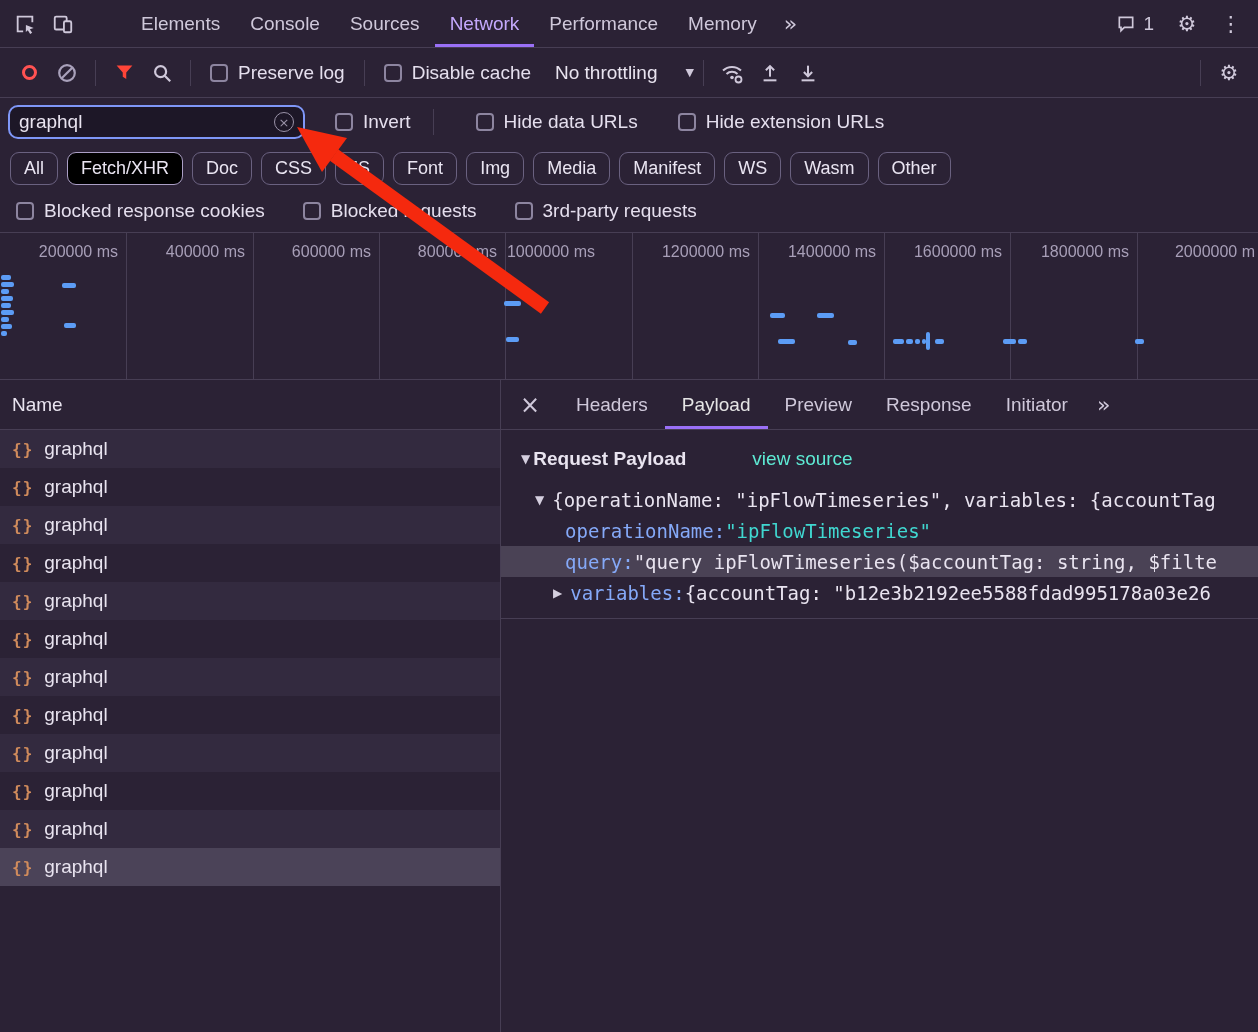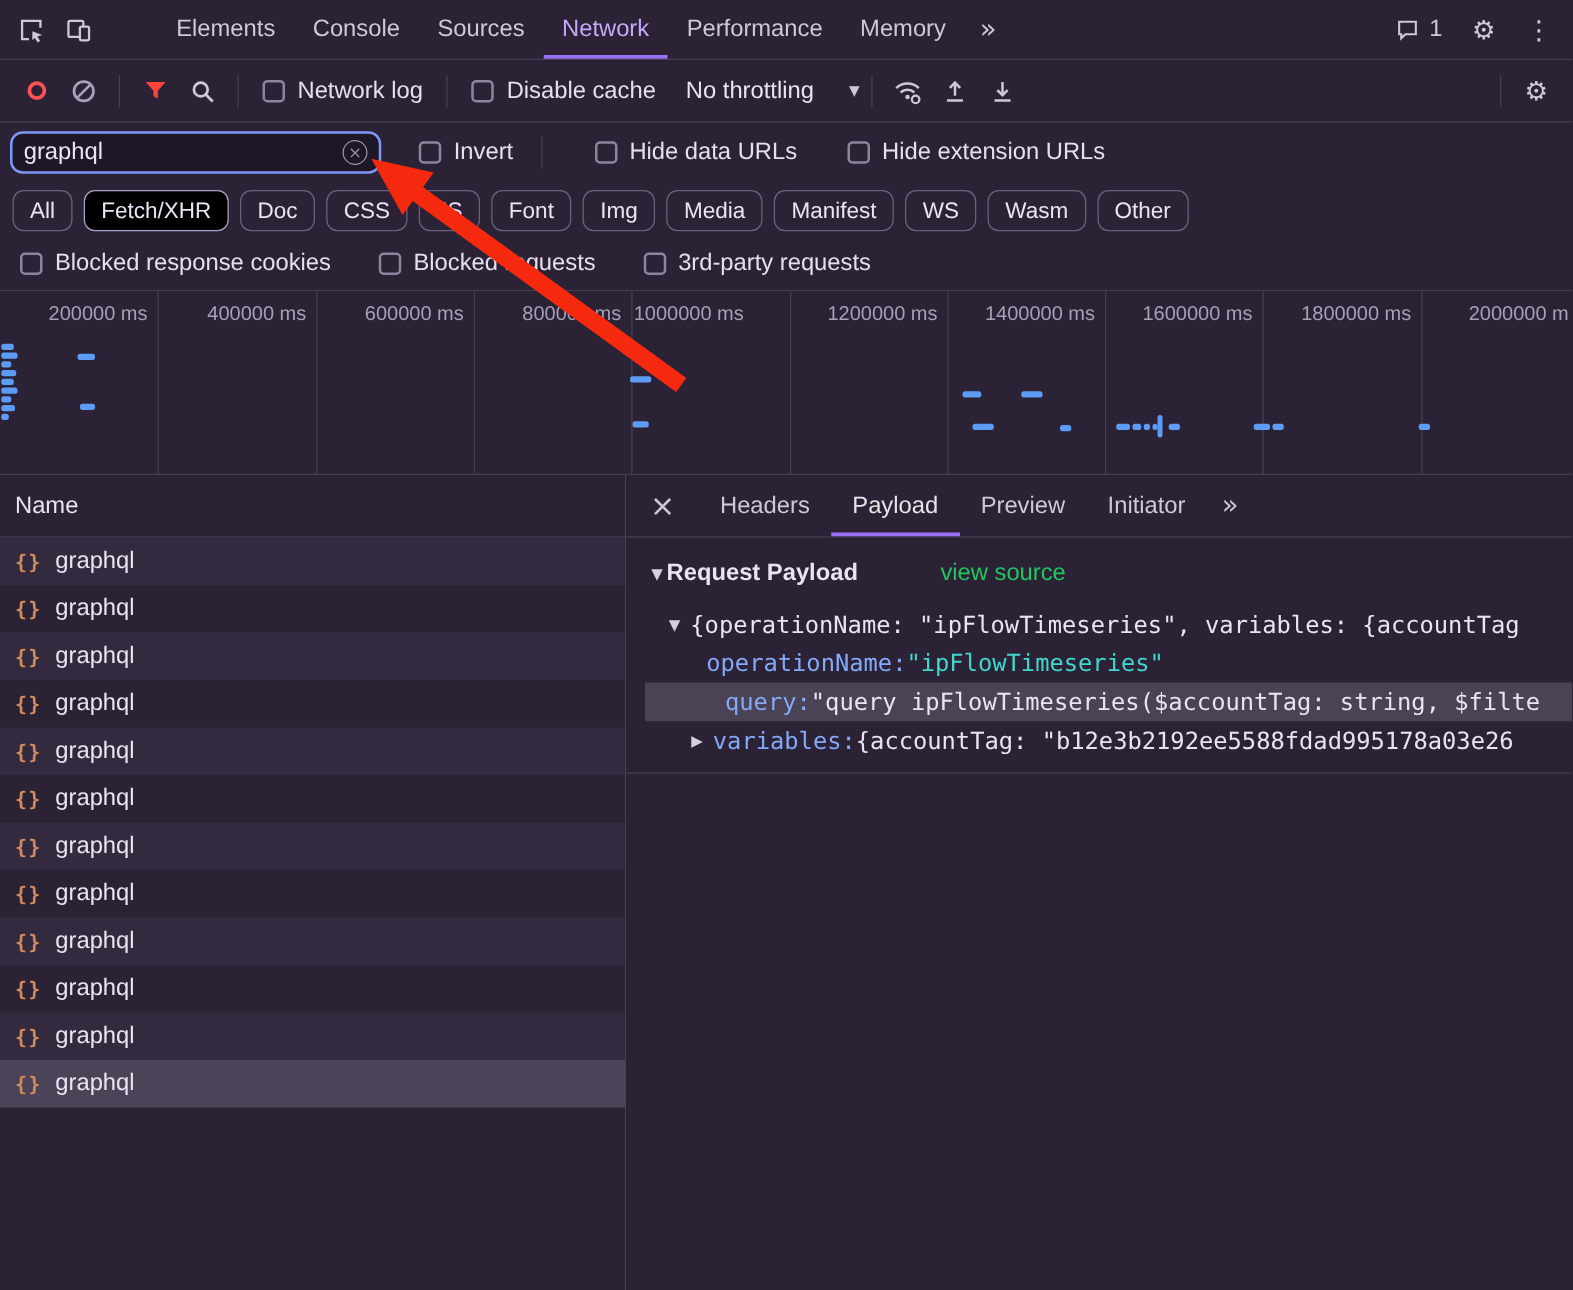--- a/index.html
+++ b/index.html
@@ -70,28 +70,28 @@
   .right-panel { flex: 1; display: flex; flex-direction: column; overflow: hidden; background: #2b2235; }
   .detail-tabs { height: 50px; flex: none; display: flex; align-items: stretch; border-bottom: 1px solid #473e54; }
   .close-btn { width: 58px; display: flex; align-items: center; justify-content: center; font-size: 24px; color: #cfc8da; cursor: pointer; flex: none; }
   .detail-tab { display: flex; align-items: center; padding: 0 17px; font-size: 19px; color: #cfc8da; border-bottom: 3px solid transparent; border-top: 3px solid transparent; cursor: pointer; }
   .detail-tab.active { color: #e5e5e5; border-bottom-color: #9a70f6; }
 
   .payload-view { padding-top: 12px; }
   .payload-title-row { display: flex; align-items: center; padding-left: 20px; height: 34px; }
   .payload-title-row .expander { margin-right: 3px; }
   .payload-title { font-weight: bold; font-size: 19px; }
-  .view-source { margin-left: 66px; color: #22c55e; font-size: 19px; cursor: pointer; }
+  .view-source { margin-left: 66px; color: #5eead4; font-size: 19px; cursor: pointer; }
 
   .tree { font-family: "DejaVu Sans Mono", monospace; font-size: 19px; margin-top: 8px; }
   .tree-row { height: 31px; display: flex; align-items: center; white-space: nowrap; overflow: hidden; }
   .tree-row.summary { padding-left: 34px; color: #e9e4f0; }
   .tree-row.deep { padding-left: 64px; }
   .tree-row.mid { padding-left: 52px; }
-  .tree-row.hl { background: #4a4255; margin-left: 15px; }
+  .tree-row.hl { background: #4a4255; }
   .expander { font-family: "DejaVu Sans", sans-serif; font-size: 12px; color: #d5cfdf; margin-right: 8px; flex: none; }
   .tkey { color: #85a9f8; }
   .tval.cyan { color: #40d7d0; }
   .tval.plain { color: #e9e4f0; }
   .payload-divider { border-bottom: 1px solid #473e54; margin-top: 10px; }
 
   .annotation-arrow { position: absolute; left: 0; top: 0; z-index: 100; pointer-events: none; }
 </style>
 </head>
 <body>
@@ -148,21 +148,21 @@
   </div>
   <div class="icon-btn">
     <svg width="22" height="22" viewBox="0 0 24 24">
       <circle cx="10.5" cy="10.5" r="6" fill="none" stroke="#cfc8da" stroke-width="2.4"></circle>
       <line x1="15" y1="15" x2="21" y2="21" stroke="#cfc8da" stroke-width="2.4"></line>
     </svg>
   </div>
   <div class="vdiv"></div>
   <label class="cb">
     <span class="box"></span>
-    <span>Network log</span>
+    <span>Preserve log</span>
   </label>
   <div class="vdiv"></div>
   <label class="cb">
     <span class="box"></span>
     <span>Disable cache</span>
   </label>
   <div class="throttle">
     <span>No throttling</span>
     <span class="dd-arrow glyph">▼</span>
   </div>
@@ -350,20 +350,21 @@
       </div>
   </div>
 
   <div class="right-panel">
     <div class="detail-tabs">
       <div class="close-btn glyph">×</div>
       <div class="tab-holder">
           <div class="detail-tab">Headers</div>
           <div class="detail-tab active">Payload</div>
           <div class="detail-tab">Preview</div>
+          <div class="detail-tab">Response</div>
           <div class="detail-tab">Initiator</div>
         </div>
       <div class="more-tabs glyph">»</div>
     </div>
 
     <div class="payload-view">
       <div class="payload-title-row">
         <span class="expander glyph">▼</span>
         <span class="payload-title">Request Payload</span>
         <span class="view-source">view source</span>

